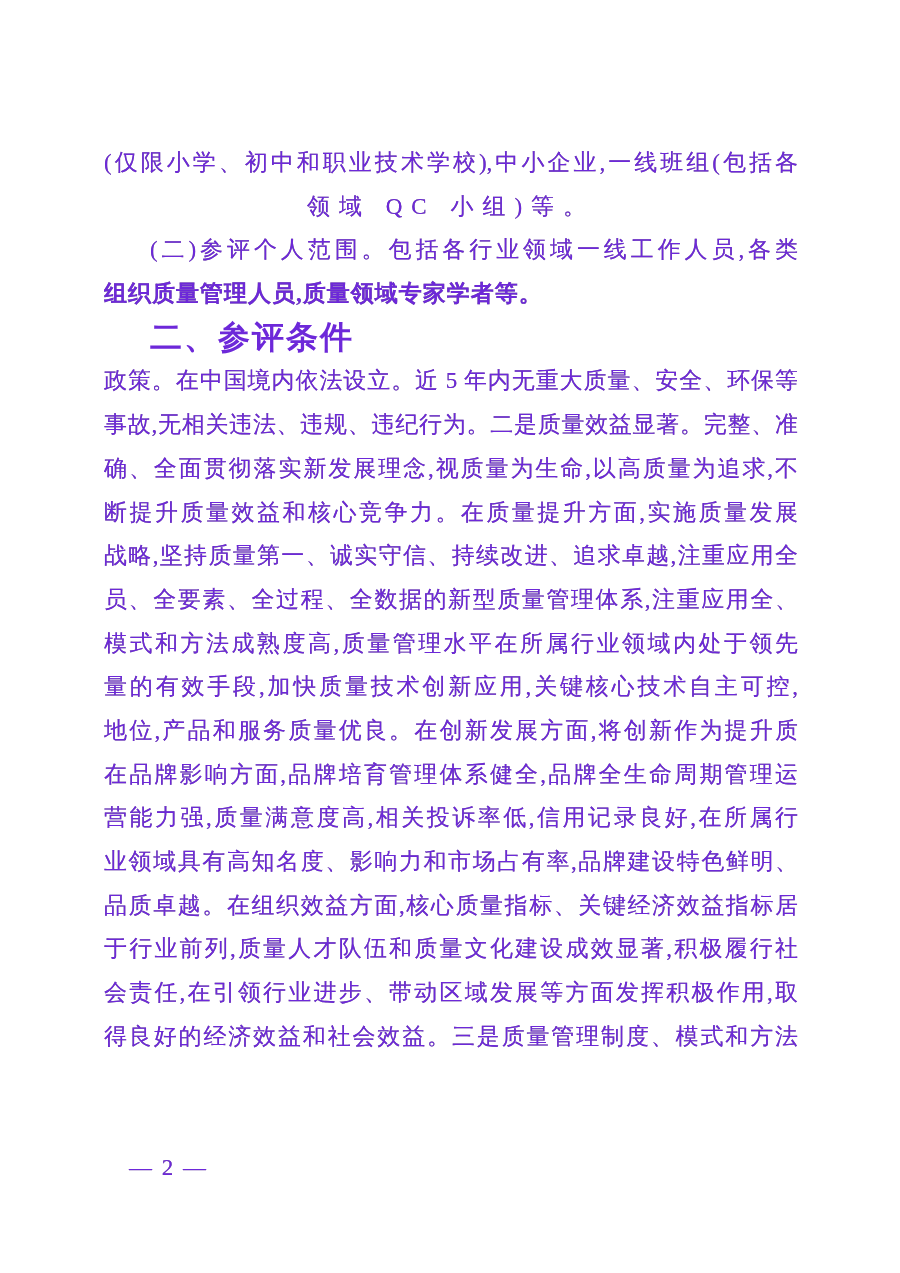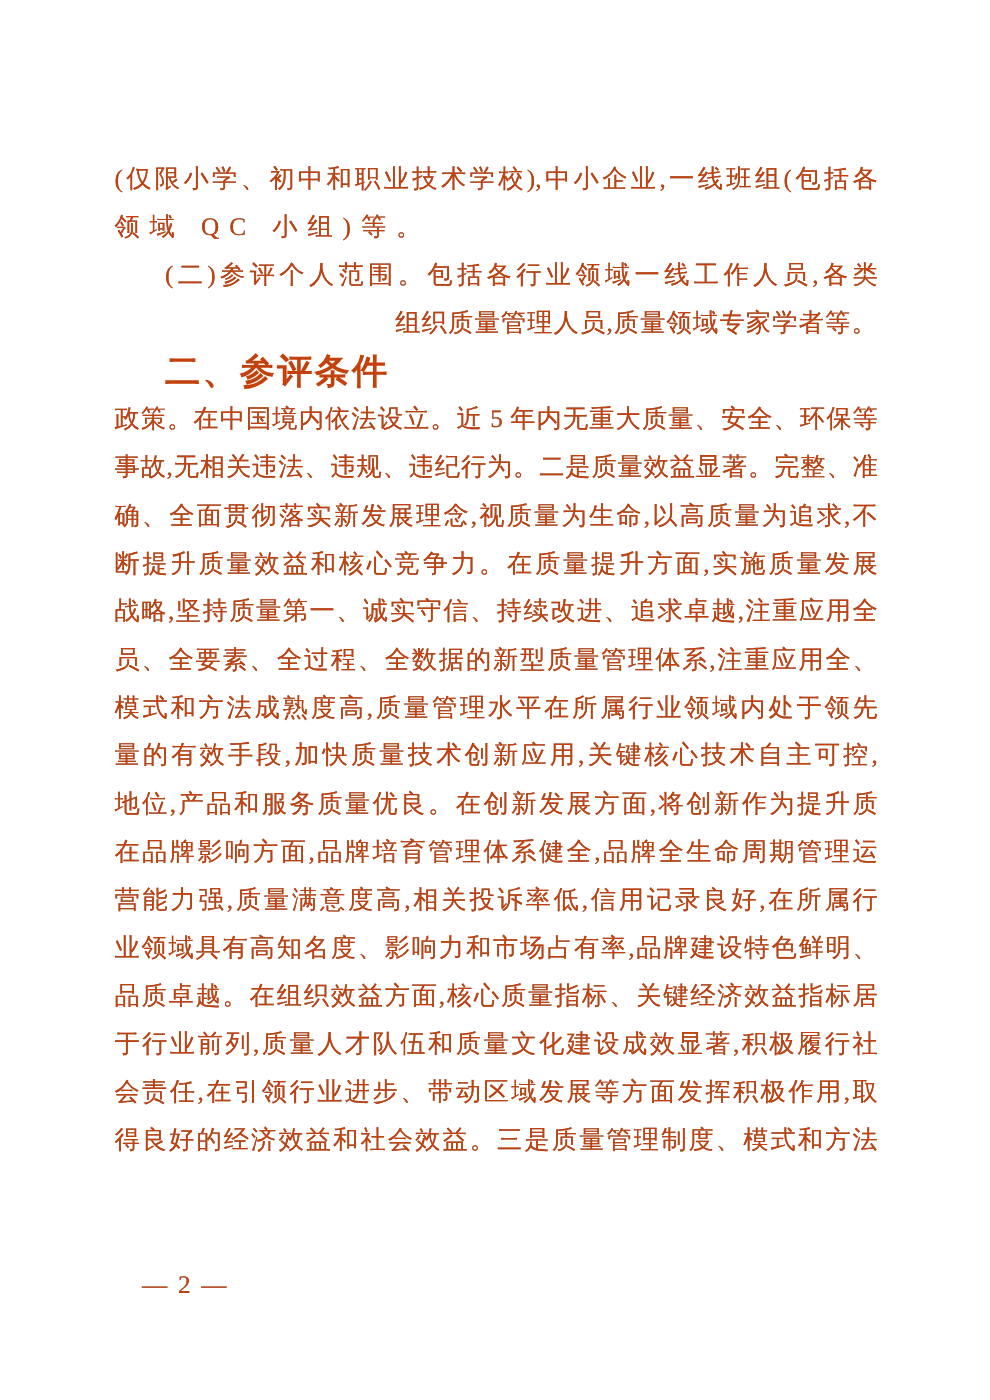--- a/index.html
+++ b/index.html
@@ -5,21 +5,21 @@
   html, body {
     margin: 0;
     padding: 0;
   }
   .page {
     position: relative;
     width: 900px;
     height: 1273px;
     background: #ffffff;
     font-family: "Liberation Serif", "DejaVu Serif", serif;
-    color: #c2410c;
+    color: #6d28d9;
     overflow: hidden;
   }
   .doc-body {
     position: absolute;
     left: 104px;
     top: 141px;
     width: 694px;
   }
   .line {
     height: 43.7px;
@@ -32,26 +32,27 @@
   .just {
     text-align: justify;
     text-align-last: justify;
   }
   
   .ind {
     text-indent: 46px;
   }
   
   .end {
-    text-align: right;
+    text-align: left;
     letter-spacing: 1px;
+    font-weight: bold;
   }
   
   .end-wide {
-    text-align: left;
+    text-align: center;
     letter-spacing: 9px;
   }
   
   .heading {
     font-family: "Liberation Sans", "DejaVu Sans", sans-serif;
     font-weight: 700;
     font-size: 32px;
     letter-spacing: 2px;
     text-indent: 46px;
     text-shadow: none;

